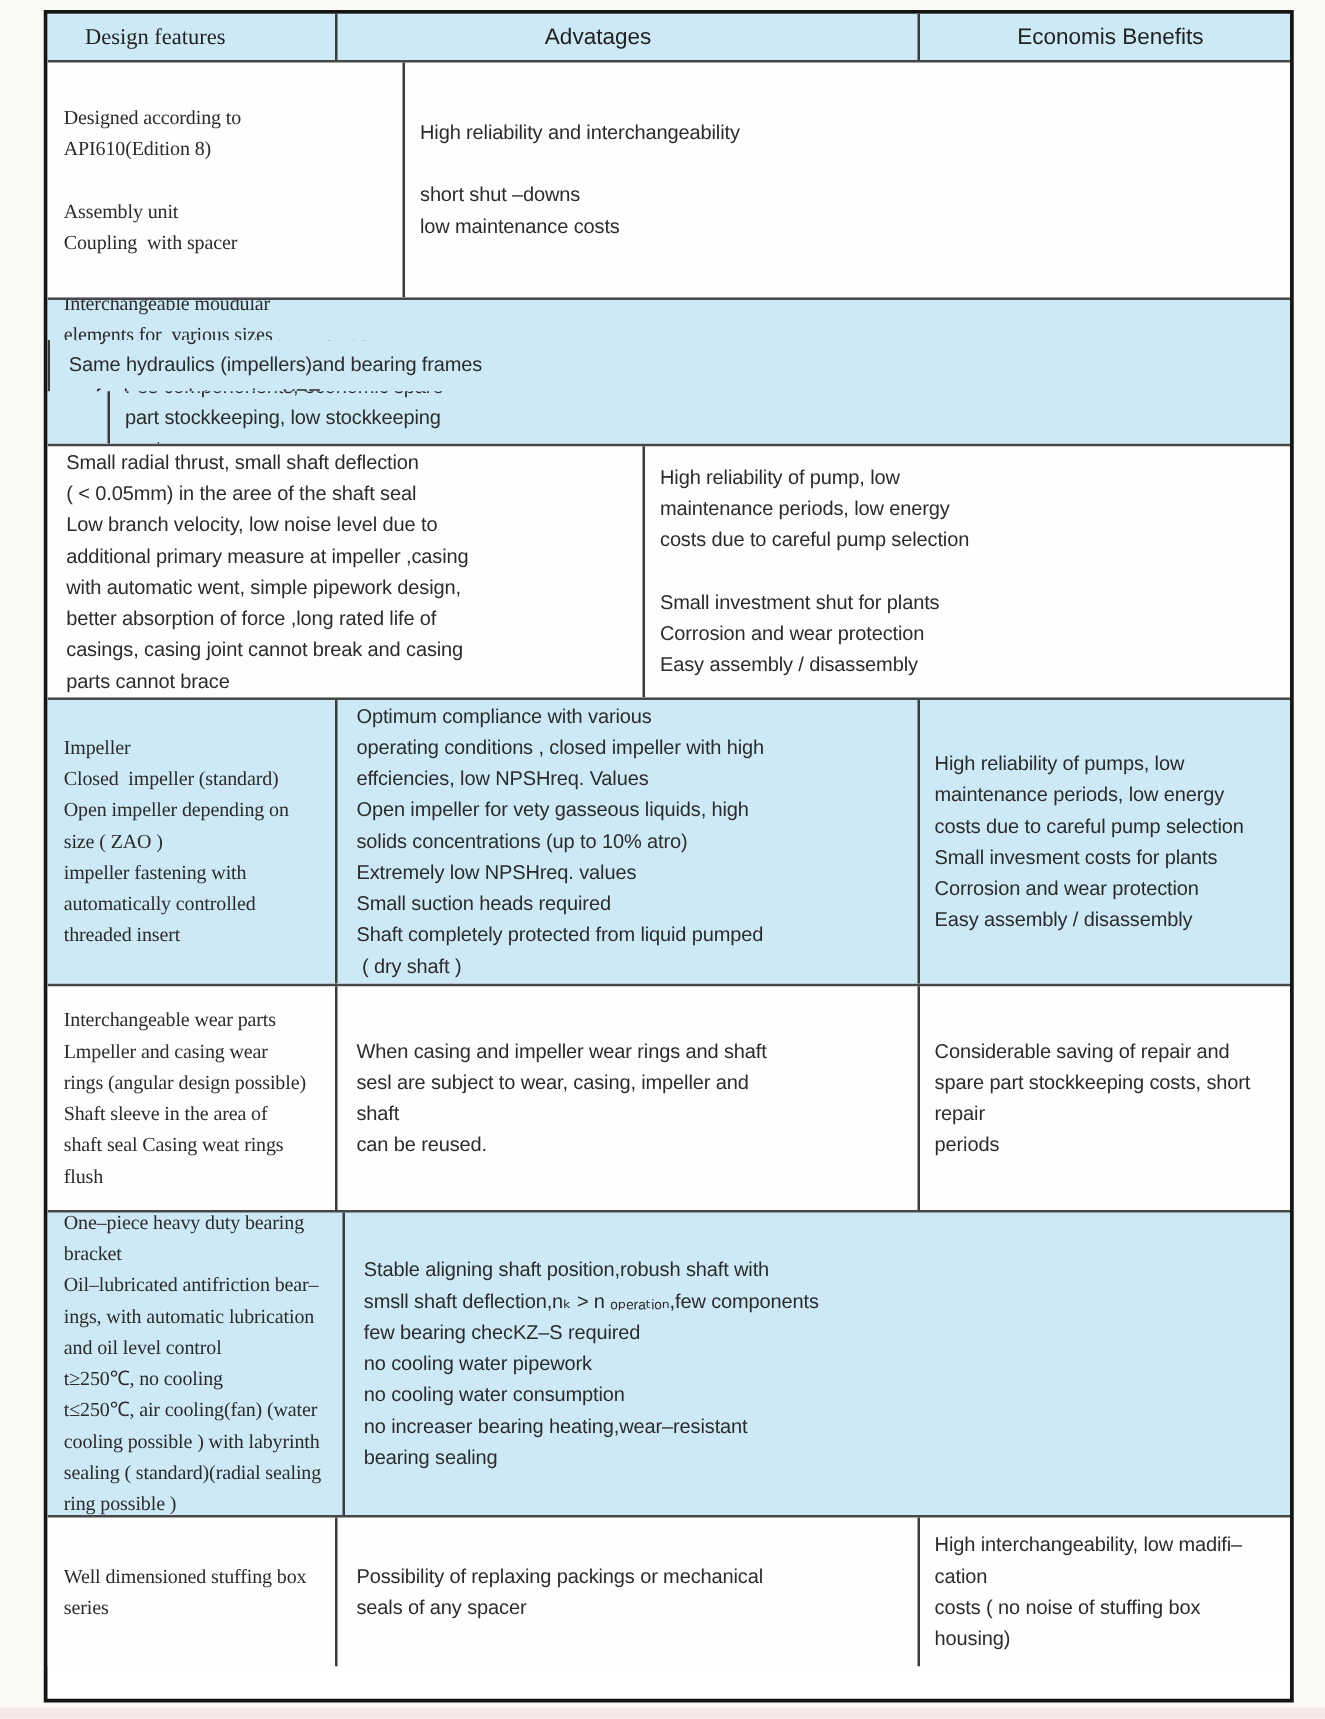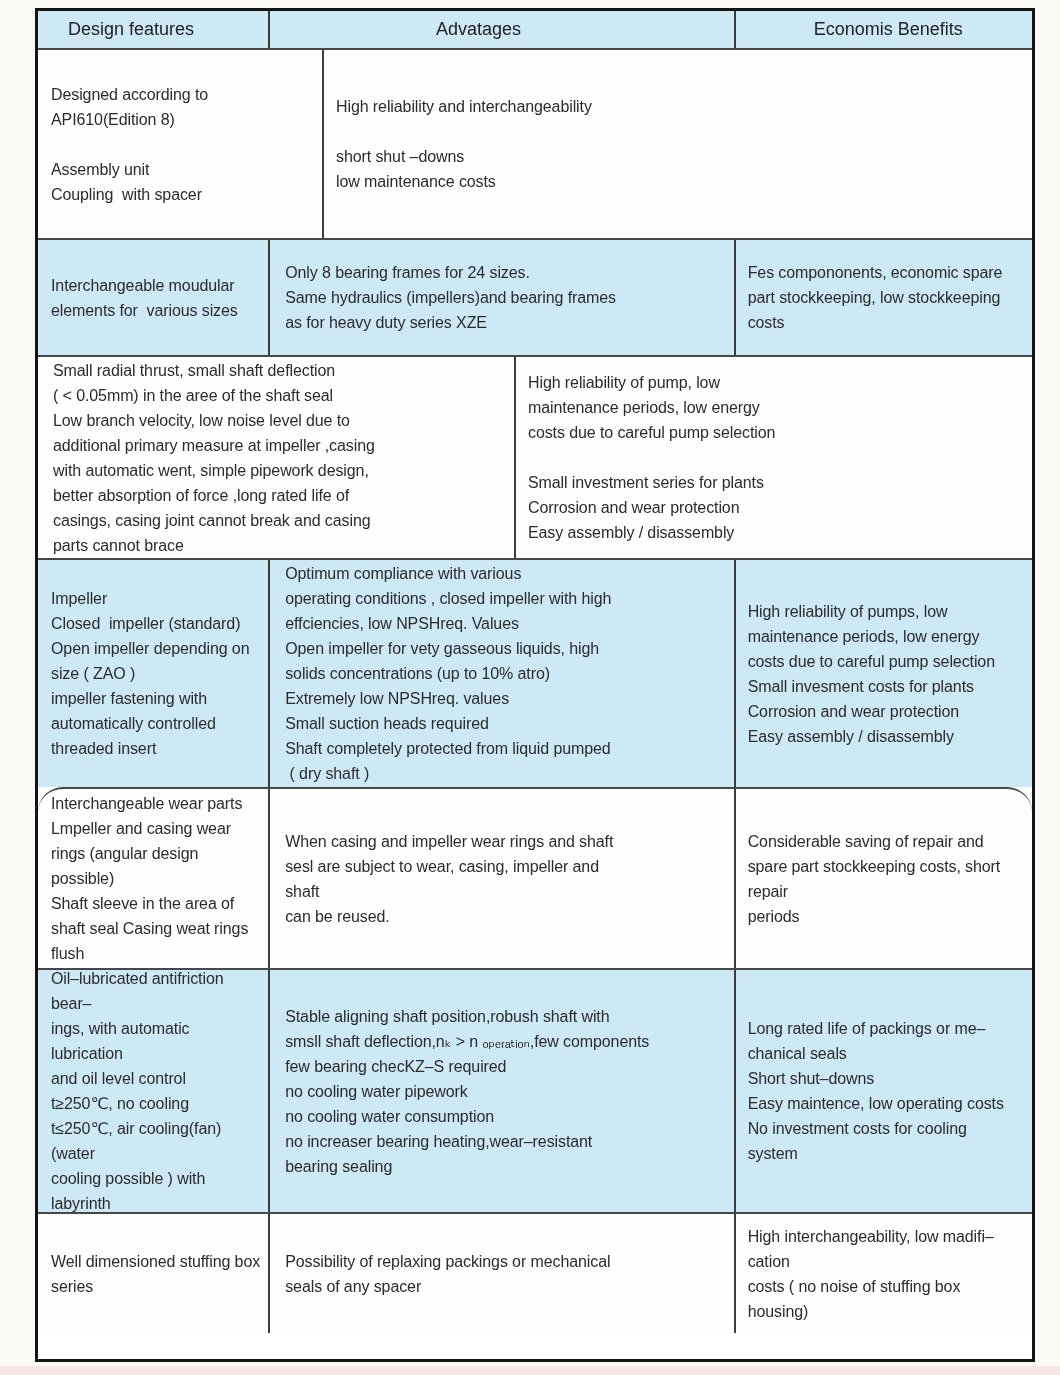--- a/index.html
+++ b/index.html
@@ -34,39 +34,39 @@
   }
   .t-row + .t-row{border-top:2px solid #474747;}
   .blue{background:#cde9f6;}
   .white{background:#fefefe;}
   .cell{
     box-sizing:border-box;
     display:flex;align-items:center;
     overflow:hidden;
   }
   .cell + .cell{border-left:2px solid #3c3c3c;}
-  .c1{width:236px;padding:6px 4px 6px 13px;}
+  .c1{width:236px;padding:6px 4px 6px 13px;font-family:Liberation Serif, serif;}
   .c2{width:428px;padding:6px 14px 6px 15px;}
   .c3{width:306px;padding:6px 3px 6px 12px;margin-left:48px;}
   .cell-text{
     white-space:pre-line;
     font-size:16px;
     line-height:25px;
     letter-spacing:-0.1px;
     width:100%;
   }
   .hdr{align-items:center;}
   .hdr .cell-text{font-size:18px;color:#222;letter-spacing:0;}
   .hdr .c1 .cell-text{padding-left:17px;}
   .hdr .c2 .cell-text, .hdr .c3 .cell-text{text-align:center;}
   .r1{height:190px;}
-  .r2{height:117px;}
+  .r2{height:117px;flex-direction:column;}
   .r3{height:203px;}
   .r4{height:229px;}
-  .r5{height:181px;border-radius:25px;}
+  .r5{height:181px;}
   .r6{height:244px;}
   .r7{height:121px;}
 </style>
 </head>
 <body>
 
 <div class="page">
   <div class="pump-table">
 
     <div class="t-row hdr blue">
@@ -123,21 +123,21 @@
 with automatic went, simple pipework design,
 better absorption of force ,long rated life of
 casings, casing joint cannot break and casing
 parts cannot brace</div>
       </div>
       <div class="cell c3">
         <div class="cell-text">High reliability of pump, low
 maintenance periods, low energy
 costs due to careful pump selection
 
-Small investment series for plants
+Small investment shut for plants
 Corrosion and wear protection
 Easy assembly / disassembly</div>
       </div>
     </div>
 
     <div class="t-row r4 blue">
       <div class="cell c1">
         <div class="cell-text">Impeller
 Closed&nbsp; impeller (standard)
 Open impeller depending on
@@ -205,28 +205,20 @@
       </div>
       <div class="cell c2">
         <div class="cell-text">Stable aligning shaft position,robush shaft with
 smsll shaft deflection,nₖ &gt; n ₒₚₑᵣₐₜᵢₒₙ,few components
 few bearing checKZ–S required
 no cooling water pipework
 no cooling water consumption
 no increaser bearing heating,wear–resistant
 bearing sealing</div>
       </div>
-      <div class="cell c3">
-        <div class="cell-text">Long rated life of packings or me–
-chanical seals
-Short shut–downs
-Easy maintence, low operating costs
-No investment costs for cooling
-system</div>
-      </div>
     </div>
 
     <div class="t-row r7 white">
       <div class="cell c1">
         <div class="cell-text">Well dimensioned stuffing box
 series</div>
       </div>
       <div class="cell c2">
         <div class="cell-text">Possibility of replaxing packings or mechanical
 seals of any spacer</div>

